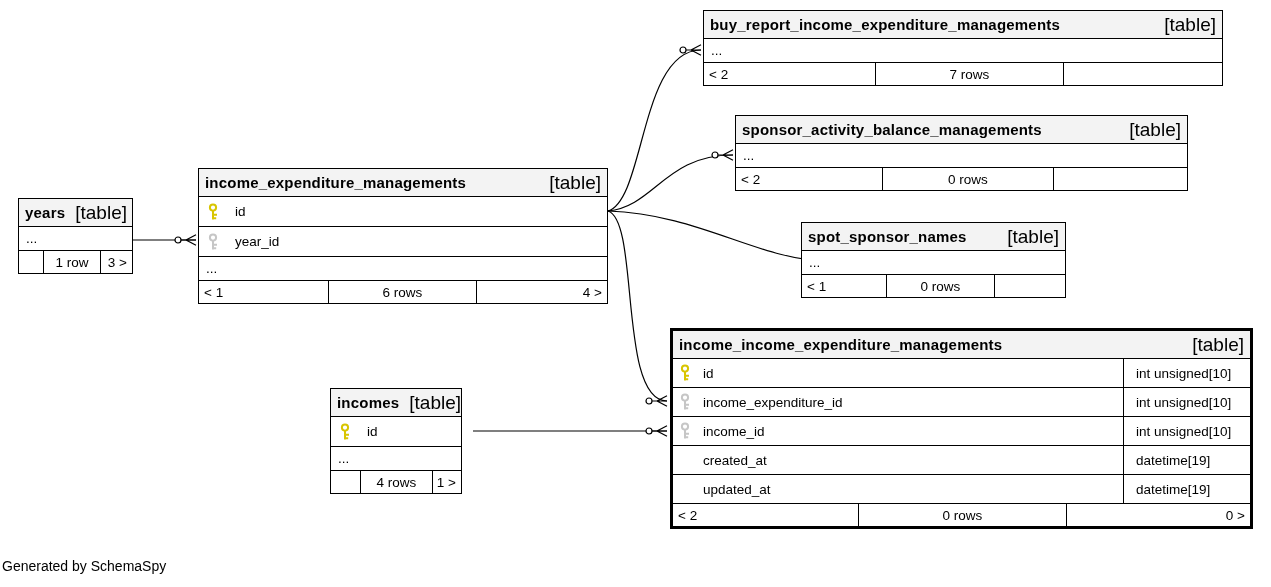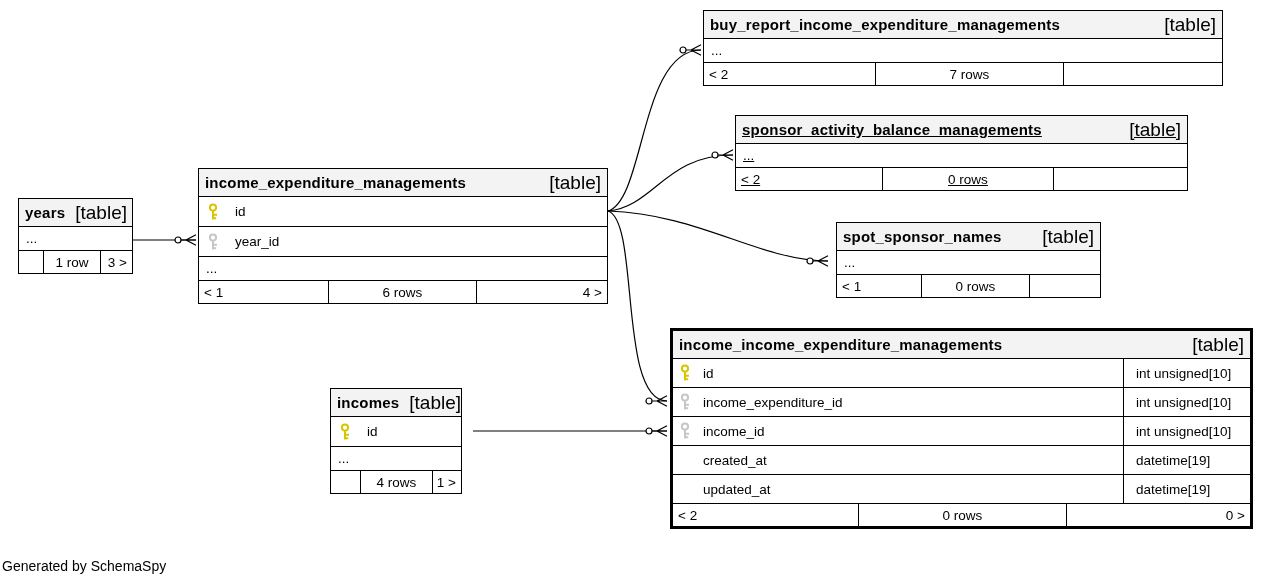--- a/index.html
+++ b/index.html
@@ -72,34 +72,34 @@
       <span class="ttag">[table]</span>
     </div>
     <div class="erow">...</div>
     <div class="tfoot">
       <span class="fc l" style="width:171px">&lt; 2</span>
       <span class="fc c" style="width:188px">7 rows</span>
       <span class="fc r" style="flex:1"></span>
     </div>
   </div>
 
-  <div class="tbl" style="left:735px; top:115px; width:453px;text-decoration:underline;">
+  <div class="tbl" style="left:735px; top:115px; width:453px;">
     <div class="thead">
       <span class="tname">sponsor_activity_balance_managements</span>
       <span class="ttag">[table]</span>
     </div>
     <div class="erow">...</div>
     <div class="tfoot">
       <span class="fc l" style="width:146px">&lt; 2</span>
       <span class="fc c" style="width:171px">0 rows</span>
       <span class="fc r" style="flex:1"></span>
     </div>
   </div>
 
-  <div class="tbl" style="left:836px; top:222px; width:265px;">
+  <div class="tbl" style="left:801px; top:222px; width:265px;">
     <div class="thead">
       <span class="tname">spot_sponsor_names</span>
       <span class="ttag">[table]</span>
     </div>
     <div class="erow">...</div>
     <div class="tfoot">
       <span class="fc l" style="width:84px">&lt; 1</span>
       <span class="fc c" style="width:108px">0 rows</span>
       <span class="fc r" style="flex:1"></span>
     </div>

